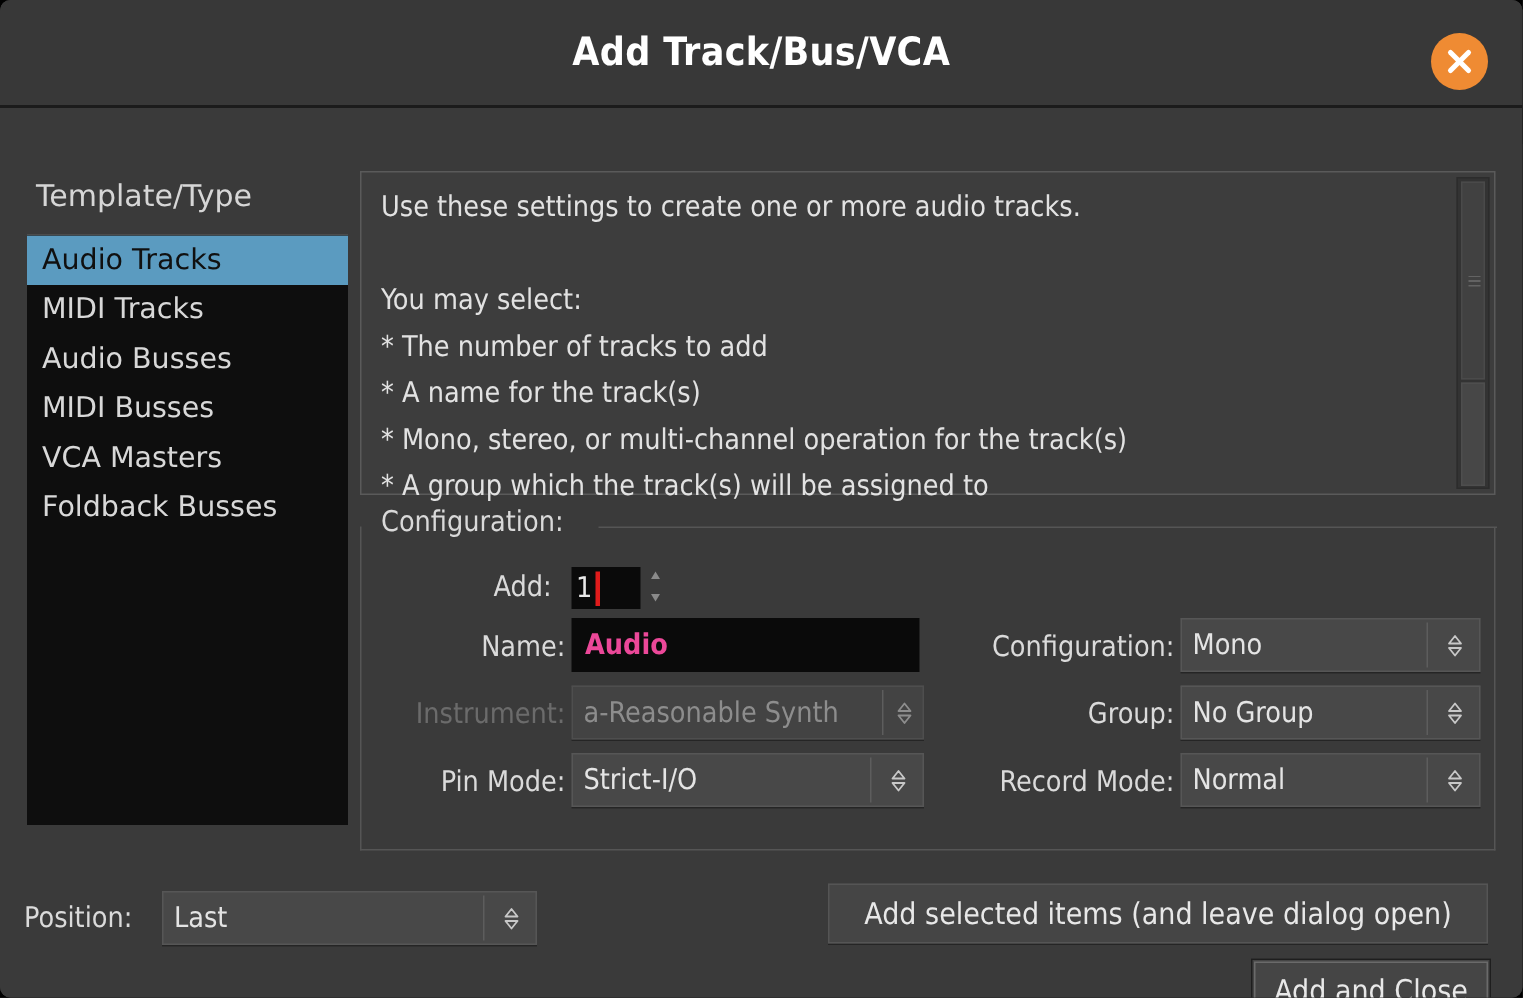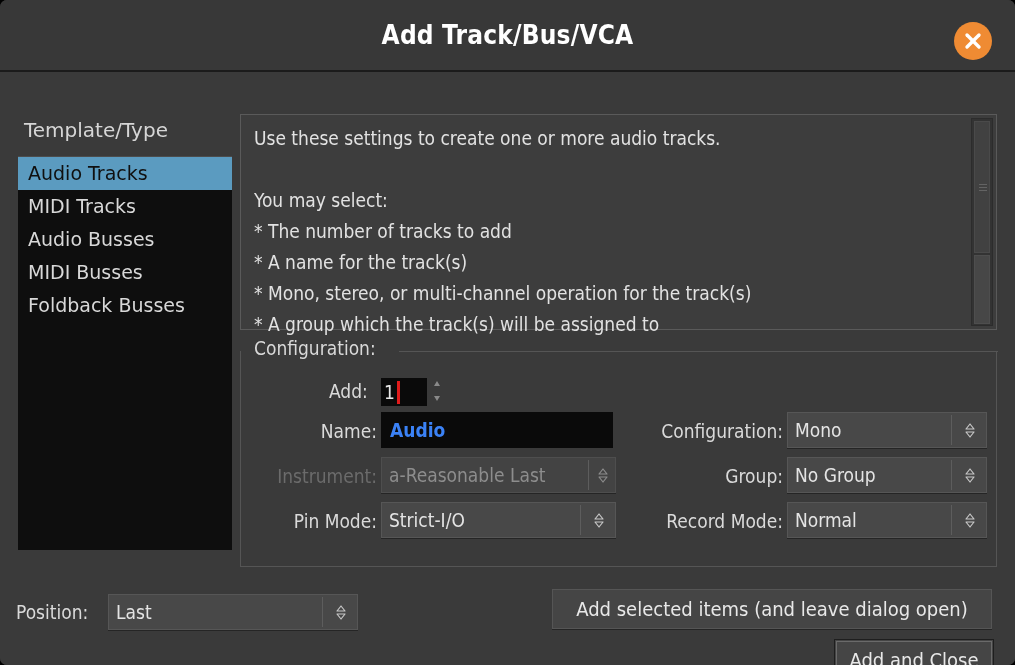--- a/index.html
+++ b/index.html
@@ -306,21 +306,21 @@
     background: #0a0a0a;
     cursor: text;
   }
   #name-value {
     position: absolute;
     left: 9px;
     top: 0;
     line-height: 36px;
     font-size: 19px;
     font-weight: bold;
-    color: #3b82f6;
+    color: #ec4899;
     font-family: "DejaVu Sans Condensed", "Liberation Sans Narrow", "Liberation Sans", sans-serif;
     white-space: nowrap;
   }
 
   
   #instrument-row { left: 0; top: 107px; width: 380px; }
   #instrument-label {
     position: absolute;
     left: 4px;
     top: 0;
@@ -496,20 +496,21 @@
 
   <div id="body">
 
     <div id="left-col">
       <div id="template-heading">Template/Type</div>
       <div id="template-list">
         <div class="tpl-item selected">Audio Tracks</div>
         <div class="tpl-item">MIDI Tracks</div>
         <div class="tpl-item">Audio Busses</div>
         <div class="tpl-item">MIDI Busses</div>
+        <div class="tpl-item">VCA Masters</div>
         <div class="tpl-item">Foldback Busses</div>
       </div>
     </div>
 
     <div id="right-col">
 
       <div id="info-box">
         <div id="info-text">Use these settings to create one or more audio tracks.
 
 You may select:
@@ -549,21 +550,21 @@
         <div class="cfg-row" id="name-row">
           <div class="cfg-label" id="name-label">Name:</div>
           <div id="name-entry">
             <div id="name-value">Audio</div>
           </div>
         </div>
 
         <div class="cfg-row" id="instrument-row">
           <div class="cfg-label disabled" id="instrument-label">Instrument:</div>
           <div class="combo disabled" id="instrument-combo">
-            <div class="combo-value">a-Reasonable Last</div>
+            <div class="combo-value">a-Reasonable Synth</div>
             <div class="combo-sep"></div>
             <div class="combo-arrow">
               <svg width="12" height="17" viewBox="0 0 12 17" aria-hidden="true">
                 <path d="M6 2 L10 7 L2 7 Z" fill="none" stroke="#8d8d8d" stroke-width="1.2" stroke-linejoin="round"></path>
                 <path d="M6 15 L10 10 L2 10 Z" fill="none" stroke="#8d8d8d" stroke-width="1.2" stroke-linejoin="round"></path>
               </svg>
             </div>
           </div>
         </div>
 

